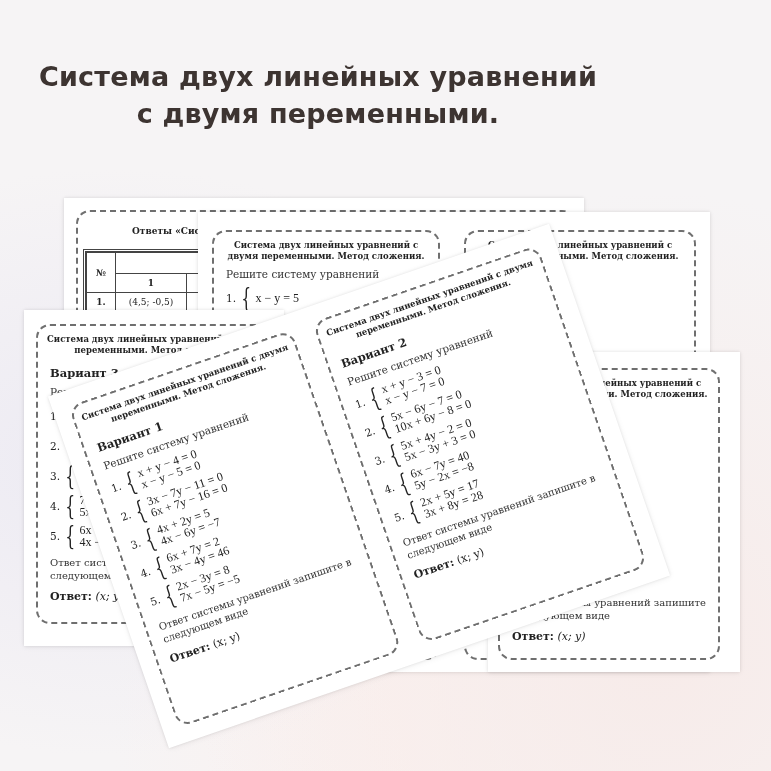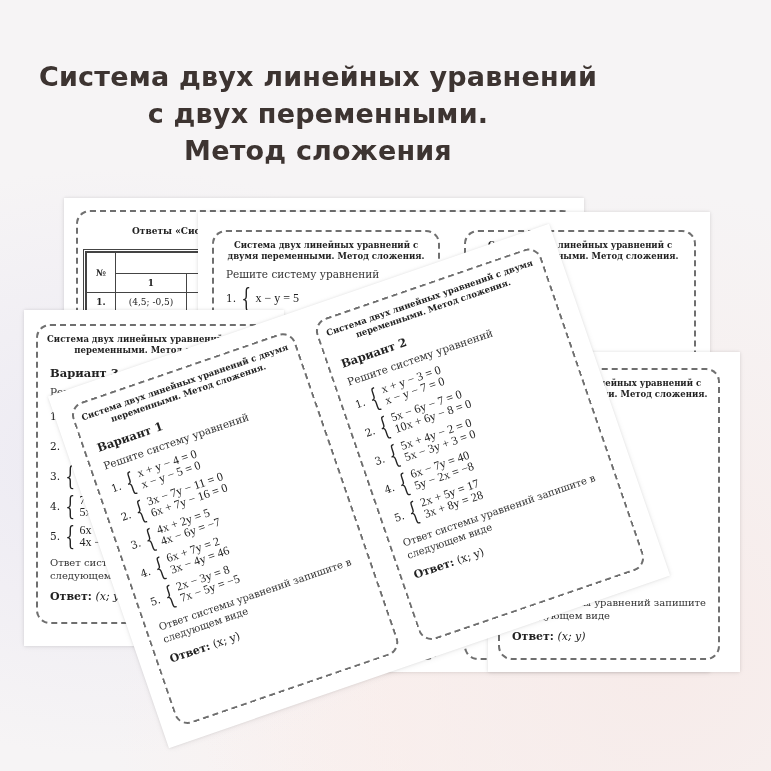--- a/index.html
+++ b/index.html
@@ -43,22 +43,21 @@
   .answer b { font-weight:bold; }
   table.ans { border-collapse:collapse; position:absolute; font-size:9px; color:#222; }
   table.ans td, table.ans th { border:1px solid #444; padding:4px 6px; text-align:center; }
   table.ans { outline:3px double #444; }
 </style>
 </head>
 <body>
 
 <div class="title">
   <div>Система двух линейных уравнений</div>
-  <div>с двух переменными.</div>
-  <div>Метод сложения</div>
+  <div>с двумя переменными.</div>
 </div>
 
 <div class="sheet" style="left:64px;top:198px;width:520px;height:140px;">
   <div class="card" style="left:12px;top:12px;width:500px;height:140px;">
     <div class="card-head" style="text-align:left;margin:14px 0 0 54px;font-size:9px;">Ответы «Сист</div>
     <table class="ans" style="left:8px;top:40px;">
       <tbody>
           <tr>
         <th rowspan="2" style="width:16px;">№</th>
         <th colspan="2" style="height:12px;"></th>

